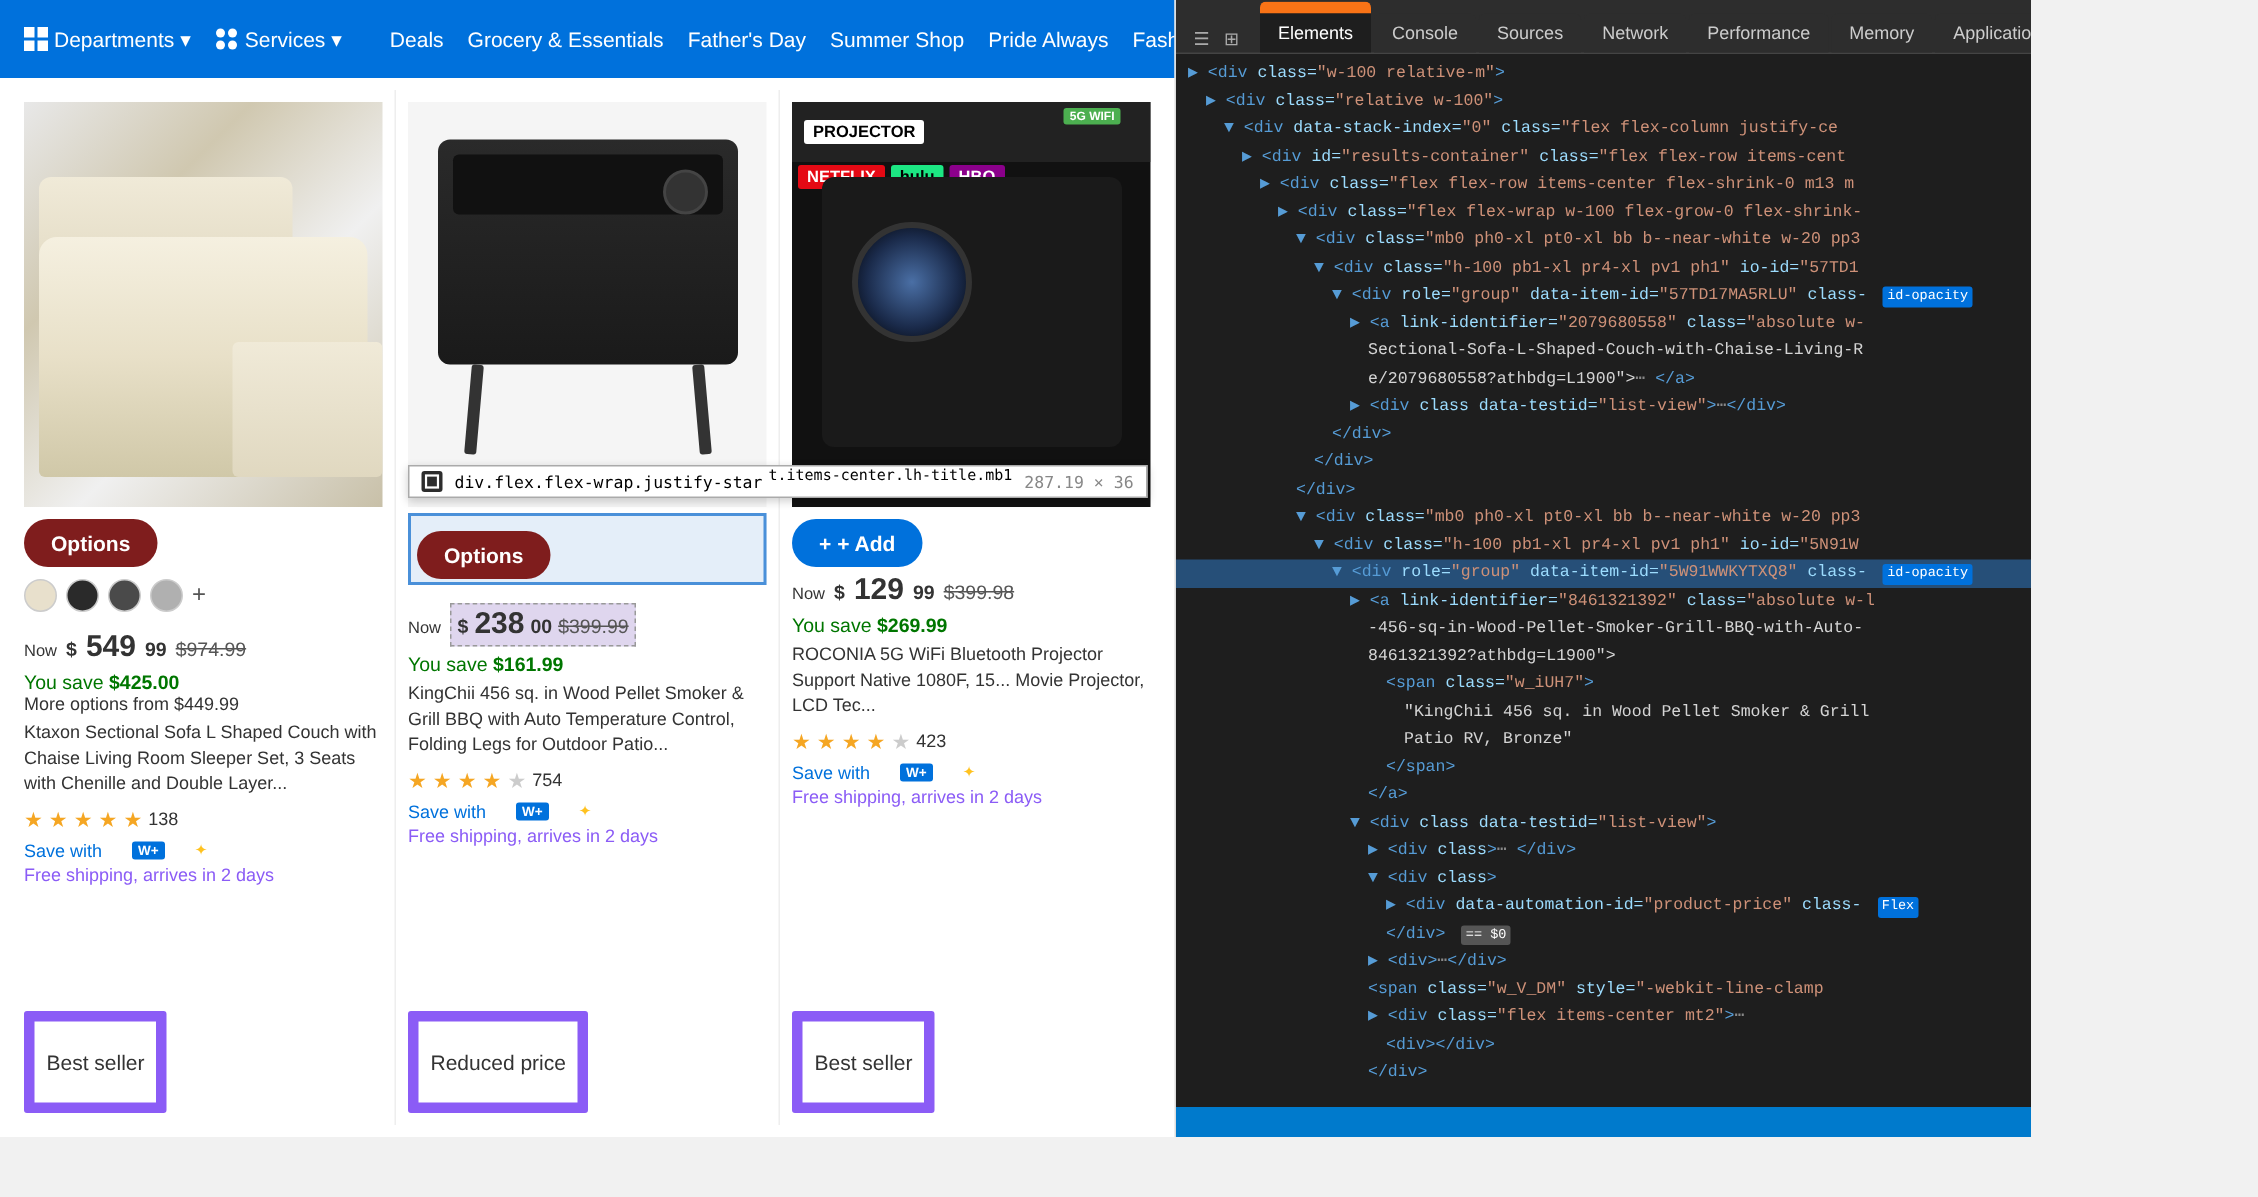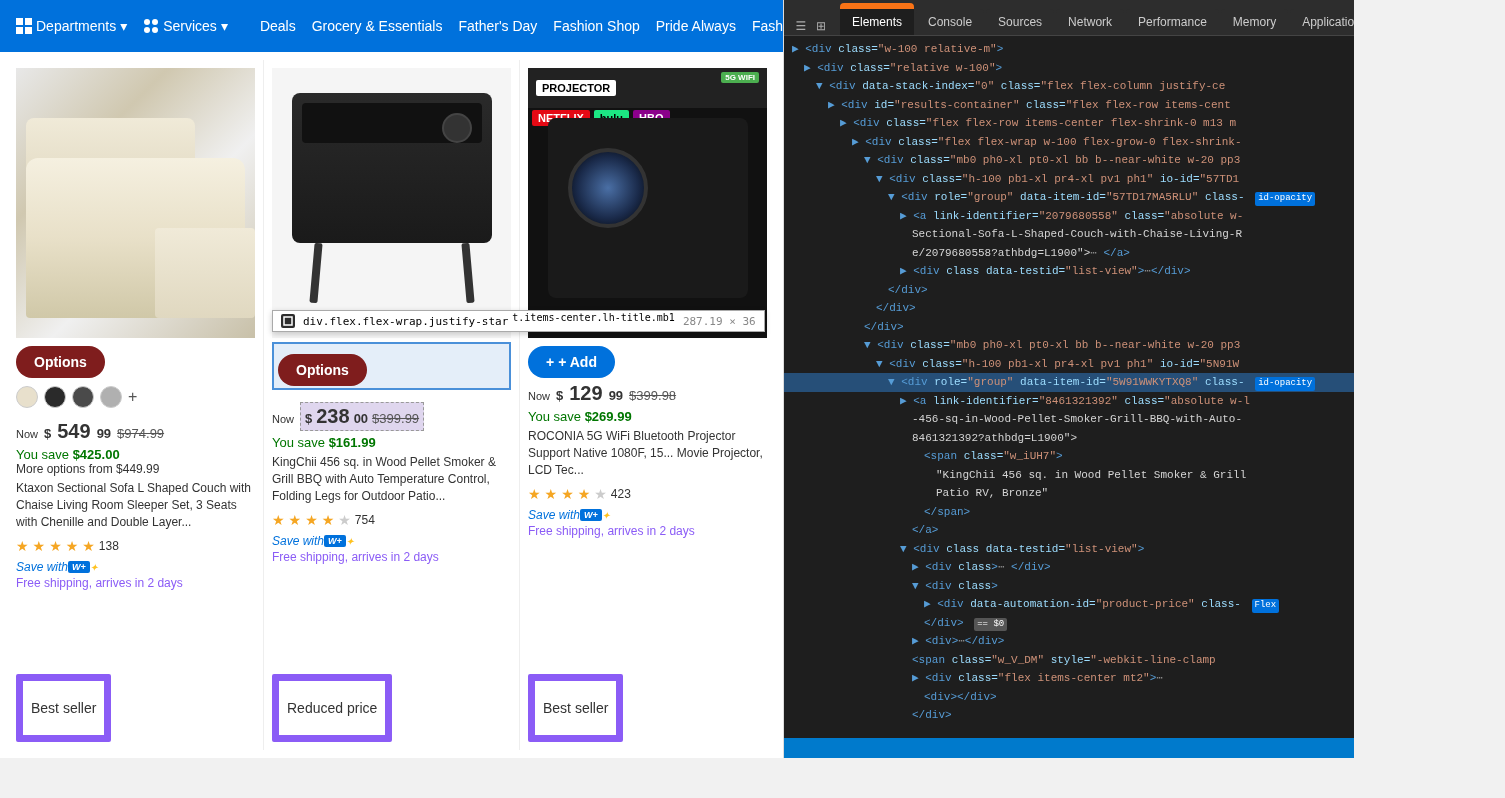--- a/index.html
+++ b/index.html
@@ -219,25 +219,24 @@
     .stars { display: flex; align-items: center; gap: 4px; margin: 4px 0; }
     .star { color: #f5a623; font-size: 14px; }
     .star-half { color: #f5a623; font-size: 14px; }
     .star-empty { color: #ccc; font-size: 14px; }
     .review-count { font-size: 12px; color: #333; }
 
     
     .save-with {
       display: flex;
       align-items: center;
-      gap: 0;
+      gap: 20px;
       font-size: 12px;
       color: #0071dc;
       margin: 2px 0;
-      font-style: italic;
     }
     .wplus-badge {
       background: #0071dc;
       color: white;
       font-size: 9px;
       font-weight: bold;
       padding: 1px 4px;
       border-radius: 2px;
     }
     .wplus-star { color: #ffc220; font-size: 10px; }
@@ -285,21 +284,21 @@
       padding: 6px 12px;
       font-size: 12px;
       color: #ccc;
       cursor: pointer;
       border-radius: 4px 4px 0 0;
       background: #2d2d2d;
     }
     .devtools-tab.active {
       background: #1e1e1e;
       color: white;
-      border-top: 6px solid #f97316;
+      border-top: 8px solid #f97316;
     }
     .devtools-icon-btn {
       width: 18px;
       height: 18px;
       display: flex;
       align-items: center;
       justify-content: center;
       cursor: pointer;
       color: #aaa;
       font-size: 12px;
@@ -395,21 +394,21 @@
       <div class="nav-item">
         <span>Deals</span>
       </div>
       <div class="nav-item">
         <span>Grocery &amp; Essentials</span>
       </div>
       <div class="nav-item">
         <span>Father's Day</span>
       </div>
       <div class="nav-item">
-        <span>Fashion Shop</span>
+        <span>Summer Shop</span>
       </div>
       <div class="nav-item">
         <span>Pride Always</span>
       </div>
       <div class="nav-item">
         <span>Fashion</span>
       </div>
     </div>
 
     <div class="product-grid">
@@ -525,21 +524,21 @@
         </div>
         <div style="margin-top: auto; padding-top: 8px;">
           <span class="badge">Reduced price</span>
         </div>
       </div>
 
       <div class="product-card">
         <div class="projector-img">
           <div class="projector-top-bar">
             <div style="background:#fff; color:#000; font-size:11px; font-weight:bold; padding:2px 6px; border-radius:2px;">PROJECTOR</div>
-            <div style="position:absolute; top:4px; right:8px; display:flex; flex-direction:column; align-items:flex-start;">
+            <div style="position:absolute; top:4px; right:20px; display:flex; flex-direction:column; align-items:flex-start;">
               <div style="background:#4CAF50; color:white; font-size:8px; padding:1px 4px; border-radius:2px; font-weight:bold;">5G WIFI</div>
             </div>
           </div>
           <div style="position:absolute; top:42px; left:4px; display:flex; gap:4px;">
             <div class="projector-logo logo-netflix">NETFLIX</div>
             <div class="projector-logo logo-hulu">hulu</div>
             <div class="projector-logo logo-hbo">HBO</div>
           </div>
           <div class="projector-device">
             <div class="projector-lens"></div>

